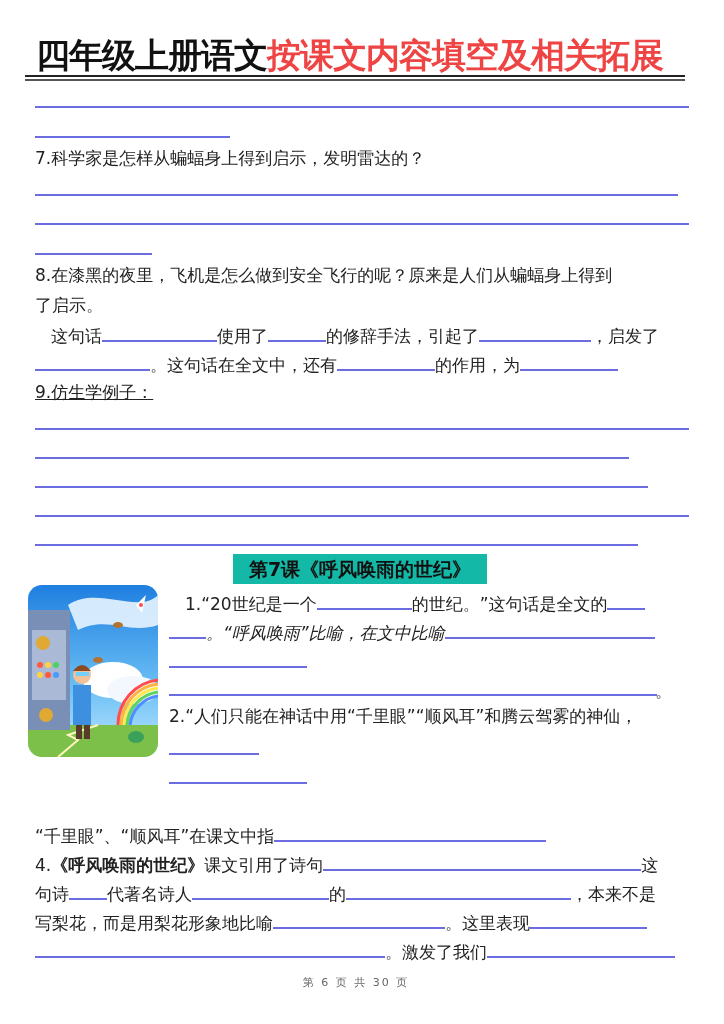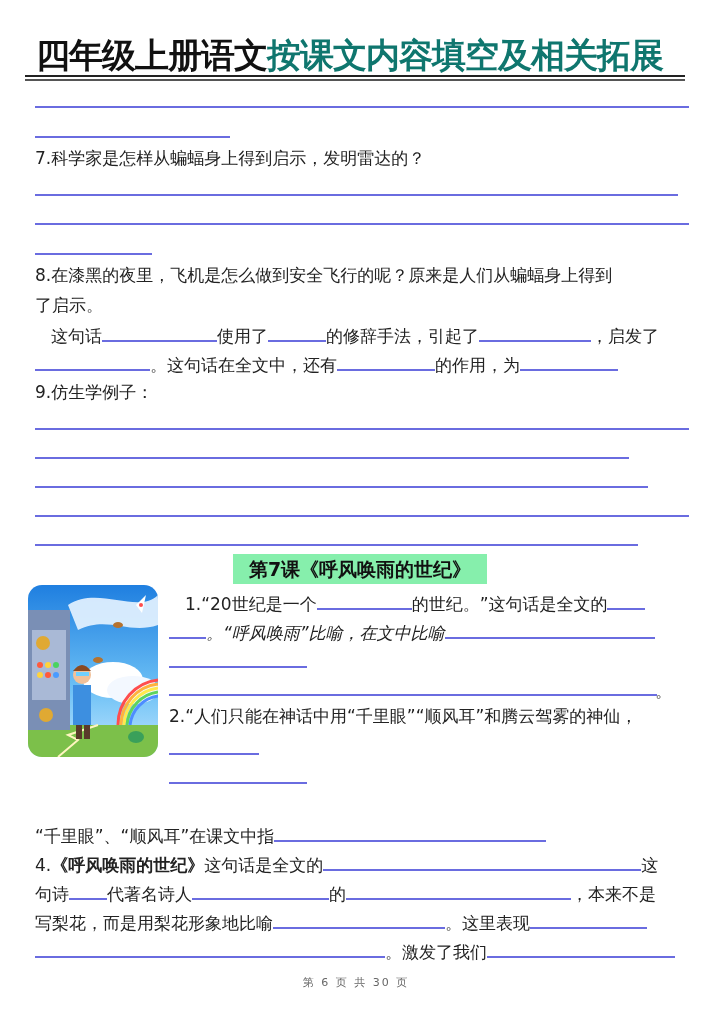--- a/index.html
+++ b/index.html
@@ -2,28 +2,28 @@
 <html><head>
 <meta charset="utf-8">
 <style>
   html, body { margin: 0; padding: 0; background: #ffffff; }
   body { width: 724px; height: 1024px; position: relative; overflow: hidden;
          font-family: "DejaVu Sans", "Liberation Sans", sans-serif; color: #222; }
   .page { position: absolute; left: 0; top: 0; width: 724px; height: 1024px; }
   .title { position: absolute; left: 36px; top: 34px; width: 650px; height: 42px;
            font-size: 34px; font-weight: bold; line-height: 42px; white-space: nowrap; letter-spacing: -1px; }
   .title .black { color: #111; }
-  .title .red { color: #0f766e; }
+  .title .red { color: #ef4444; }
   .title-rule1 { position: absolute; left: 25px; top: 75px; width: 660px; height: 2px; background: #222; }
   .title-rule2 { position: absolute; left: 25px; top: 79px; width: 660px; height: 2px; background: #555; }
   .line { position: absolute; height: 2px; background: #6a6ce0; }
   .txt { position: absolute; font-size: 17px; line-height: 22px; white-space: nowrap; color: #222; }
   .blank { display: inline-block; border-bottom: 2px solid #6a6ce0; height: 18px; vertical-align: baseline; }
   .lesson-title { position: absolute; left: 233px; top: 554px; width: 254px; height: 30px;
-                  background: #86efac; font-size: 19px; font-weight: bold; line-height: 30px;
+                  background: #14b8a6; font-size: 19px; font-weight: bold; line-height: 30px;
                   text-align: center; color: #111; }
   .illustration { position: absolute; left: 28px; top: 585px; width: 130px; height: 172px;
                   border-radius: 14px; overflow: hidden; }
   .footer { position: absolute; left: 0; top: 975px; width: 712px; text-align: center;
             font-size: 11px; color: #666; letter-spacing: 2px; }
   b.bk { font-weight: bold; }
 </style>
 </head>
 <body>
 
@@ -46,21 +46,21 @@
   <div class="txt" style="left:35px;top:264px;">8.在漆黑的夜里，飞机是怎么做到安全飞行的呢？原来是人们从蝙蝠身上得到</div>
   <div class="txt" style="left:35px;top:294px;">了启示。</div>
 
   <div class="txt" style="left:35px;top:322px;margin-left:16px;">
     <span>这句话</span><span class="blank" style="width:115px;"></span><span>使用了</span><span class="blank" style="width:58px;"></span><span>的修辞手法，引起了</span><span class="blank" style="width:112px;"></span><span>，启发了</span>
   </div>
   <div class="txt" style="left:35px;top:351px;">
     <span class="blank" style="width:115px;"></span><span>。这句话在全文中，还有</span><span class="blank" style="width:98px;"></span><span>的作用，为</span><span class="blank" style="width:98px;"></span>
   </div>
 
-  <div class="txt" style="left:35px;top:381px;">9.仿生学例子：</div>
+  <div class="txt" style="left:35px;top:381px;text-decoration:underline;">9.仿生学例子：</div>
   <div class="line" style="left:35px;top:428px;width:654px;"></div>
   <div class="line" style="left:35px;top:457px;width:594px;"></div>
   <div class="line" style="left:35px;top:486px;width:613px;"></div>
   <div class="line" style="left:35px;top:515px;width:654px;"></div>
   <div class="line" style="left:35px;top:544px;width:603px;"></div>
 
   <div class="lesson-title">第7课《呼风唤雨的世纪》</div>
 
   <div class="illustration">
     <svg width="130" height="172" viewBox="0 0 130 172">
@@ -120,21 +120,21 @@
   <div class="txt" style="left:169px;top:735px;">
     <span class="blank" style="width:90px;"></span>
   </div>
   <div class="line" style="left:169px;top:782px;width:138px;"></div>
 
   <div class="txt" style="left:35px;top:822px;">
     <span>“千里眼”、“顺风耳”在课文中指</span><span class="blank" style="width:272px;"></span>
   </div>
 
   <div class="txt" style="left:35px;top:851px;">
-    <span>4.</span><b class="bk">《呼风唤雨的世纪》</b><span>这句话是全文的</span><span class="blank" style="width:318px;"></span><span>这</span>
+    <span>4.</span><b class="bk">《呼风唤雨的世纪》</b><span>课文引用了诗句</span><span class="blank" style="width:318px;"></span><span>这</span>
   </div>
   <div class="txt" style="left:35px;top:909px;">
     <span>写梨花，而是用梨花形象地比喻</span><span class="blank" style="width:172px;"></span><span>。这里表现</span><span class="blank" style="width:117px;"></span>
   </div>
   <div class="txt" style="left:35px;top:880px;">
     <span>句诗</span><span class="blank" style="width:38px;"></span><span>代著名诗人</span><span class="blank" style="width:137px;"></span><span>的</span><span class="blank" style="width:225px;"></span><span>，本来不是</span>
   </div>
   <div class="txt" style="left:35px;top:938px;">
     <span class="blank" style="width:350px;"></span><span>。激发了我们</span><span class="blank" style="width:188px;"></span>
   </div>

